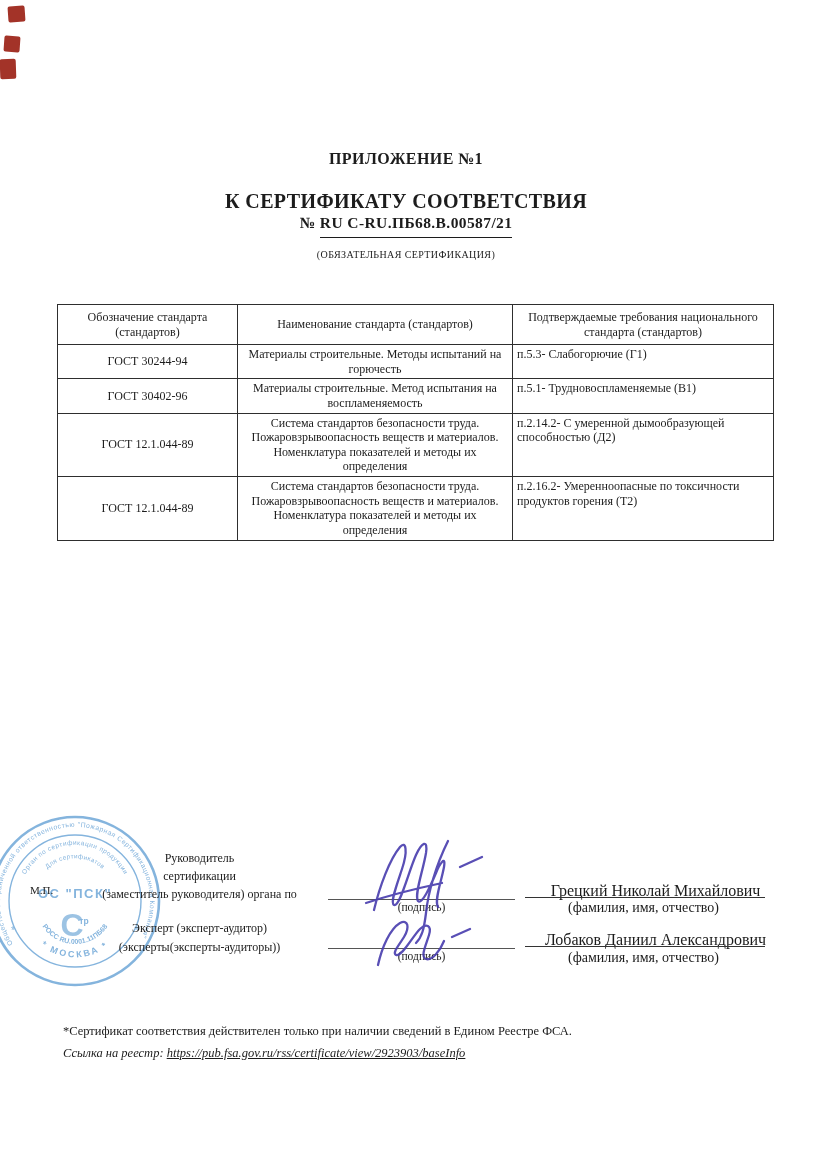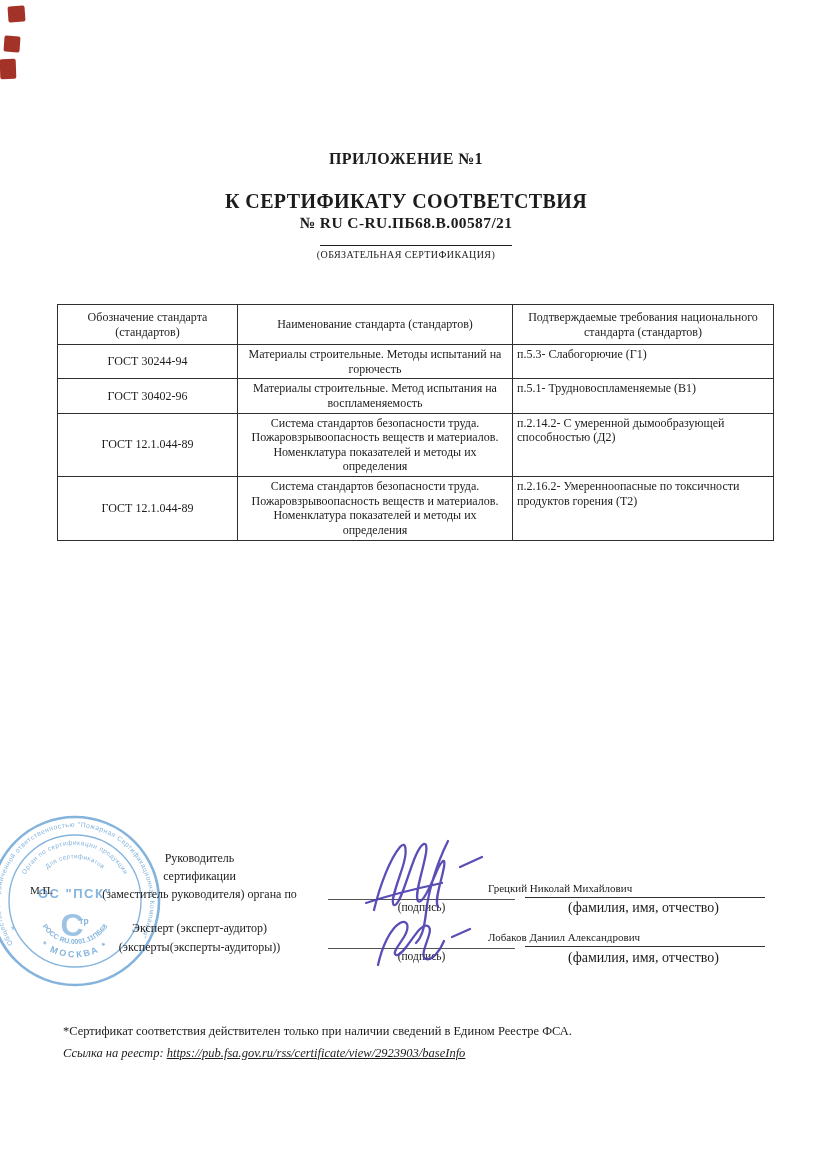--- a/index.html
+++ b/index.html
@@ -14,21 +14,21 @@
   .edge-mark{position:absolute;background:#9c2418;opacity:.93;border-radius:2px;}
   .rm1{left:8px;top:6px;width:17px;height:16px;transform:rotate(-4deg);}
   .rm2{left:4px;top:36px;width:16px;height:16px;transform:rotate(4deg);}
   .rm3{left:0px;top:59px;width:16px;height:20px;transform:rotate(-2deg);}
 
   
   .t-line{position:absolute;left:0;width:812px;text-align:center;font-weight:700;letter-spacing:.4px;}
   .t1{top:150px;font-size:16px;}
   .t2{top:190px;font-size:20px;}
   .t3{top:214px;font-size:15.5px;}
-  .t3 .cert-num{border-bottom:1.6px solid #1c1c1c;padding-bottom:14px;}
+  .t3 .cert-num{border-bottom:1.6px solid #1c1c1c;padding-bottom:6px;}
   .t4{top:249px;font-size:10px;font-weight:400;letter-spacing:.4px;}
 
   
   table.std-table{
     position:absolute;left:57px;top:304px;width:716px;
     border-collapse:collapse;table-layout:fixed;font-size:12px;line-height:1.22;
   }
   .std-table th,.std-table td{border:1px solid #2e2e2e;padding:2px 4px;font-weight:400;}
   .std-table thead th{height:35px;text-align:center;vertical-align:middle;}
   .col-std{width:180px;} .col-name{width:275px;} .col-req{width:261px;}
@@ -47,21 +47,21 @@
   .role{position:absolute;left:92px;width:215px;text-align:center;font-size:12px;}
   .role1{top:849px;line-height:18px;}
   .role2{top:919px;line-height:19px;}
 
   .sig-line{position:absolute;border-top:1.4px solid #555;}
   .sline1{left:328px;top:899px;width:187px;}
   .sline2{left:328px;top:948px;width:187px;}
   .sig-cap{position:absolute;left:328px;width:187px;text-align:center;font-size:11.5px;}
   .scap1{top:901px;} .scap2{top:950px;}
 
-  .name{position:absolute;left:488px;width:247px;font-size:11px;}
+  .name{position:absolute;left:532px;width:247px;text-align:center;font-size:16px;}
   .name1{top:882px;} .name2{top:931px;}
   .name-line{position:absolute;left:525px;width:240px;border-top:1.3px solid #333;}
   .nline1{top:897px;} .nline2{top:946px;}
   .name-cap{position:absolute;left:520px;width:247px;text-align:center;font-size:14px;}
   .ncap1{top:900px;} .ncap2{top:950px;}
 
   .sig-ink{left:356px;top:825px;width:150px;height:145px;}
 
   
   .f-note{left:63px;top:1024px;font-size:12.5px;}

